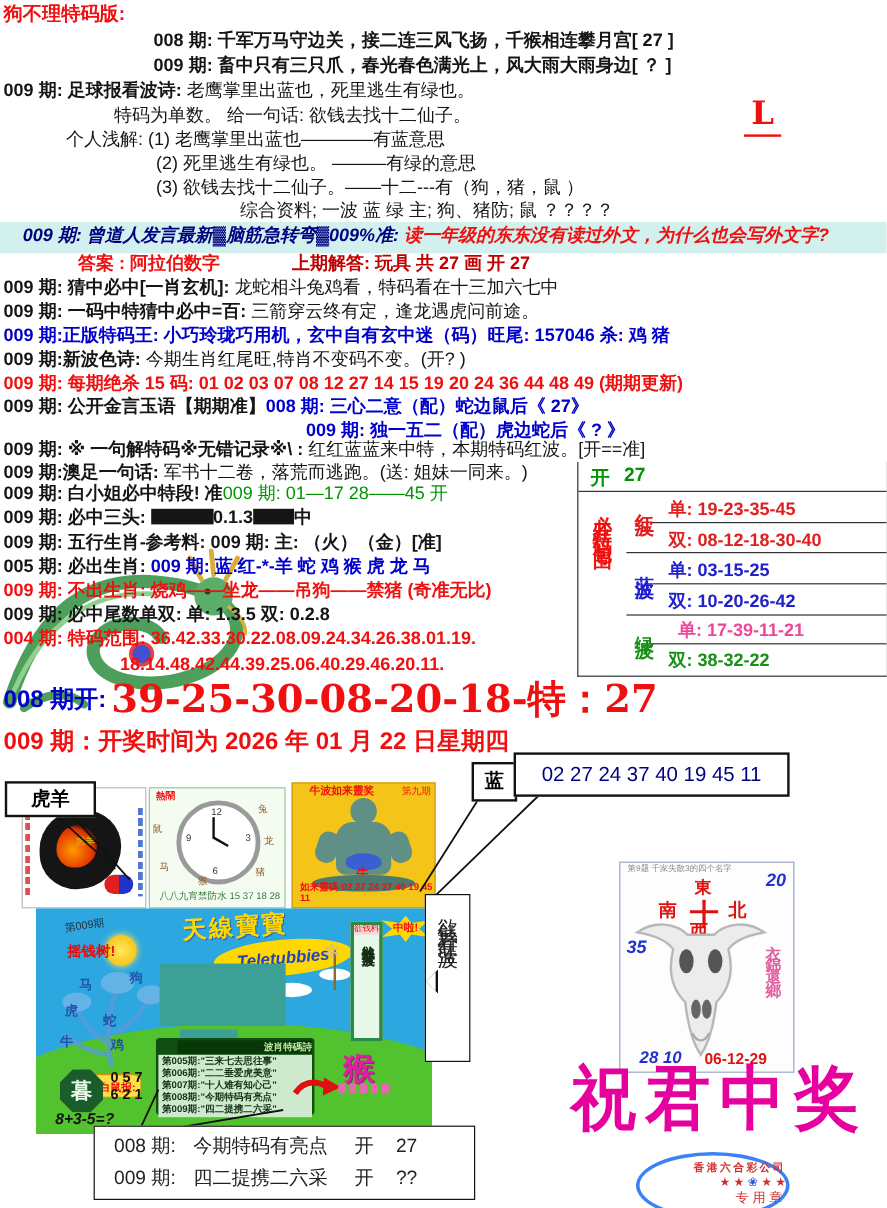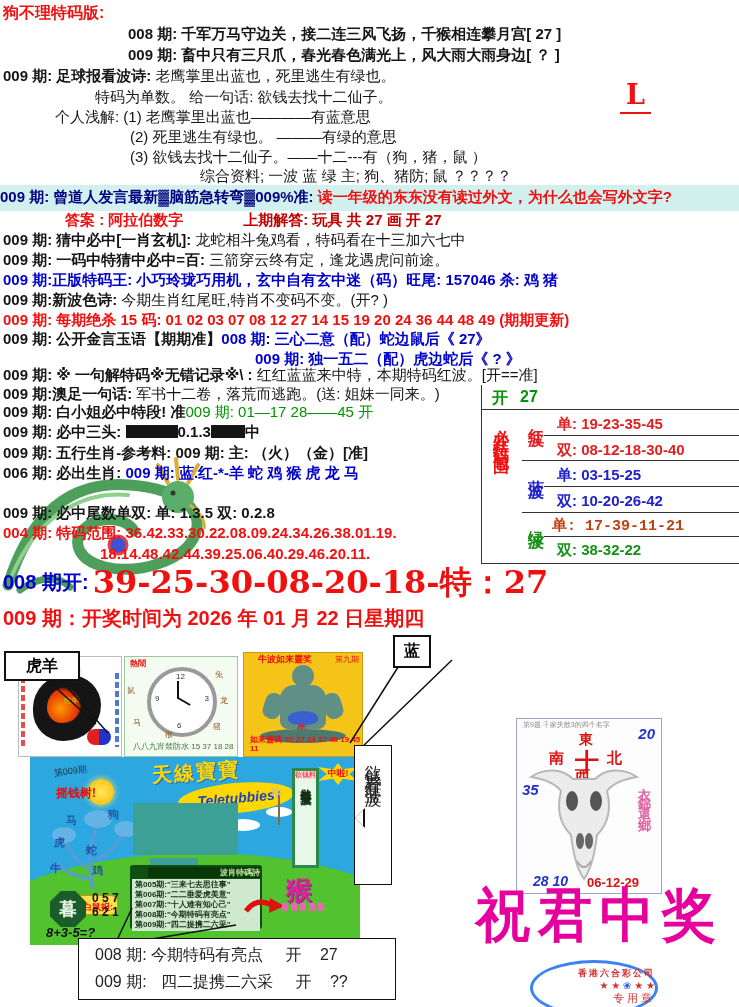--- a/index.html
+++ b/index.html
@@ -69,35 +69,36 @@
   <div class="ln red" style="left:3px;top:3px;font-size:16px;">狗不理特码版:</div>
   <div class="ln" style="left:128px;top:25px;">008 期: 千军万马守边关，接二连三风飞扬，千猴相连攀月宫[ 27 ]</div>
   <div class="ln" style="left:128px;top:46px;">009 期: 畜中只有三只爪，春光春色满光上，风大雨大雨身边[ ？ ]</div>
   <div class="ln" style="left:3px;top:67px;"><span>009 期:  足球报看波诗: </span><span style="font-weight:normal">老鹰掌里出蓝也，死里逃生有绿也。</span></div>
   <div class="ln" style="left:95px;top:88px;font-weight:normal;">特码为单数。  给一句话: 欲钱去找十二仙子。</div>
   <div class="ln red" style="left:620px;top:78px;font-size:27px;font-family:'DejaVu Serif',serif;border-bottom:2px solid #f01010;padding:0 6px;">L</div>
   <div class="ln" style="left:55px;top:108px;font-weight:normal;">个人浅解: (1) 老鹰掌里出蓝也————有蓝意思</div>
   <div class="ln" style="left:130px;top:128px;font-weight:normal;">(2) 死里逃生有绿也。 ———有绿的意思</div>
   <div class="ln" style="left:130px;top:148px;font-weight:normal;">(3) 欲钱去找十二仙子。——十二---有（狗，猪，鼠 ）</div>
   <div class="ln" style="left:200px;top:167px;font-weight:normal;">综合资料; 一波 蓝 绿  主; 狗、猪防; 鼠 ？？？？</div>
-  <div class="ln" style="left:0;top:188px;"><span class="dblue">009 期:  曾道人发言最新▓脑筋急转弯▓009%准: </span><span class="red">读一年级的东东没有读过外文，为什么也会写外文字?</span></div>
+  <div class="ln" style="left:19px;top:188px;font-style:italic;"><span class="dblue">009 期:  曾道人发言最新▓脑筋急转弯▓009%准: </span><span class="red">读一年级的东东没有读过外文，为什么也会写外文字?</span></div>
   <div class="ln" style="left:65px;top:211px;"><span class="red">答案 : 阿拉伯数字</span><span style="display:inline-block;width:60px;"></span><span class="dred">上期解答: 玩具 共 27 画  开 27</span></div>
   <div class="ln" style="left:3px;top:231px;"><span>009 期:  猜中必中[一肖玄机]: </span><span style="font-weight:normal">龙蛇相斗兔鸡看，特码看在十三加六七中</span></div>
   <div class="ln" style="left:3px;top:251px;"><span>009 期:  一码中特猜中必中=百: </span><span style="font-weight:normal">三箭穿云终有定，逢龙遇虎问前途。</span></div>
   <div class="ln blue" style="left:3px;top:271px;">009 期:正版特码王: 小巧玲珑巧用机，玄中自有玄中迷（码）旺尾: 157046 杀: 鸡 猪</div>
   <div class="ln" style="left:3px;top:291px;"><span>009 期:新波色诗: </span><span style="font-weight:normal">今期生肖红尾旺,特肖不变码不变。(开? )</span></div>
   <div class="ln red" style="left:3px;top:311px;"><span>009 期: 每期绝杀 15 码: </span><span>01 02 03 07 08 12 27 14 15 19 20 24 36 44 48 49 (期期更新)</span></div>
   <div class="ln" style="left:3px;top:330px;text-align:right;"><span>009 期:  公开金言玉语【期期准】</span><span class="blue">008 期: 三心二意（配）蛇边鼠后《 27》</span></div>
   <div class="ln blue" style="left:255px;top:350px;">009 期: 独一五二（配）虎边蛇后《  ? 》</div>
   <div class="ln" style="left:3px;top:366px;"><span>009 期:  ※ 一句解特码※无错记录※\ : </span><span style="font-weight:normal">红红蓝蓝来中特，本期特码红波。[开==准]</span></div>
   <div class="ln" style="left:3px;top:385px;"><span>009 期:澳足一句话: </span><span style="font-weight:normal">军书十二卷，落荒而逃跑。(送: 姐妹一同来。)</span></div>
   <div class="ln" style="left:3px;top:403px;"><span>009 期:  白小姐必中特段! 准</span><span class="green" style="font-weight:normal">009 期: 01—17  28——45 开</span></div>
   <div class="ln" style="left:3px;top:423px;"><span>009 期:  必中三头: </span><span class="bar" style="width:52px"></span><span>0.1.3</span><span class="bar" style="width:34px"></span><span>中</span></div>
   <div class="ln" style="left:3px;top:444px;">009 期:  五行生肖-参考料: 009 期: 主: （火）（金）[准]</div>
-  <div class="ln" style="left:3px;top:464px;"><span>006 期:  必出生肖: </span><span class="blue">009 期: 蓝.红-*-羊 蛇 鸡 猴 虎 龙 马</span></div>
+  <div class="ln" style="left:3px;top:464px;"><span>005 期:  必出生肖: </span><span class="blue">009 期: 蓝.红-*-羊 蛇 鸡 猴 虎 龙 马</span></div>
+  <div class="ln red" style="left:3px;top:484px;">009 期: 不出生肖: 烧鸡——坐龙——吊狗——禁猪 (奇准无比)</div>
   <div class="ln" style="left:3px;top:504px;">009 期:  必中尾数单双:  单: 1.3.5 双: 0.2.8</div>
   <div class="ln red" style="left:3px;top:524px;"><span>004 期: 特码范围: </span><span>36.42.33.30.22.08.09.24.34.26.38.01.19.</span></div>
   <div class="ln red" style="left:100px;top:545px;">18.14.48.42.44.39.25.06.40.29.46.20.11.</div>
 
   <div class="ln" style="left:3px;top:562px;z-index:3;">
     <span class="blue" style="font-size:20px;vertical-align:4px;">008 期开:</span>
     <span class="red" style="font-size:32px;font-family:'DejaVu Serif',serif;">39-25-30-08-20-18-特：27</span>
   </div>
   <div class="ln red" style="left:3px;top:606px;font-size:20px;">009 期：开奖时间为 2026 年 01 月 22 日星期四</div>
 
@@ -113,26 +114,27 @@
     <div class="wcell" style="left:75px;top:56px;color:#e02020;"><span>双:</span> <span>08-12-18-30-40</span></div>
     <div class="wline" style="left:40px;top:75px;width:217px;"></div>
 
     <div class="wcell vtext" style="left:43px;top:82px;font-size:16px;color:#2020cc;letter-spacing:3px;">蓝波</div>
     <div class="wcell" style="left:75px;top:81px;color:#2020cc;"><span>单:</span> <span>03-15-25</span></div>
     <div class="wline" style="left:62px;top:101px;width:195px;"></div>
     <div class="wcell" style="left:75px;top:107px;color:#2020cc;"><span>双:</span> <span>10-20-26-42</span></div>
     <div class="wline" style="left:40px;top:127px;width:217px;"></div>
 
     <div class="wcell vtext" style="left:43px;top:132px;font-size:16px;color:#169016;letter-spacing:3px;">绿波</div>
-    <div class="wcell" style="left:70px;top:131px;color:#c2410c;font-family:Liberation Mono, monospace;"><span>单:</span> <span>17-39-11-21</span></div>
+    <div class="wcell" style="left:83px;top:131px;color:#ec4899;"><span>单:</span> <span>17-39-11-21</span></div>
     <div class="wline" style="left:62px;top:151px;width:195px;"></div>
     <div class="wcell" style="left:75px;top:156px;color:#169016;"><span>双:</span> <span>38-32-22</span></div>
   </div>
 
   <div class="abox" style="left:393px;top:635px;width:34px;height:29px;font-size:16px;font-weight:bold;">蓝</div>
+  <div class="abox dblue" style="left:428px;top:627px;width:226px;height:33px;font-size:17px;">02 27 24 37 40 19 45 11</div>
   <div class="abox" style="left:4px;top:651px;width:72px;height:26px;font-size:16px;font-weight:bold;">虎羊</div>
 
   <svg class="conn" width="739" height="1007" viewBox="0 0 739 1007">
     <path d="M44,677 L96,724" stroke="#111" stroke-width="1.5" fill="none"></path>
     <path d="M58,677 L108,733" stroke="#111" stroke-width="1.5" fill="none"></path>
     <path d="M400,664 L350,743" stroke="#111" stroke-width="1.5" fill="none"></path>
     <path d="M452,660 L360,749" stroke="#111" stroke-width="1.5" fill="none"></path>
     <path d="M236,925 L152,939" stroke="#111" stroke-width="1.5" fill="none"></path>
     <path d="M132,908 L118,938" stroke="#111" stroke-width="1.5" fill="none"></path>
   </svg>
@@ -248,21 +250,21 @@
     </div>
   </div>
 
   <div id="moneybox">
     <span class="vtext" style="font-size:17px;color:#222;letter-spacing:5px;">欲钱看红蓝波</span>
   </div>
 
   <div id="bottombox">
     <div class="bbrow">
       <span>008 期:</span>
-      <span style="">今期特码有亮点</span>
+      <span style="margin-left:10px;">今期特码有亮点</span>
       <span style="margin-left:18px;">开</span>
       <span style="margin-left:14px;">27</span>
     </div>
     <div class="bbrow">
       <span>009 期:</span>
       <span style="margin-left:10px;">四二提携二六采</span>
       <span style="margin-left:18px;">开</span>
       <span style="margin-left:14px;">??</span>
     </div>
   </div>

